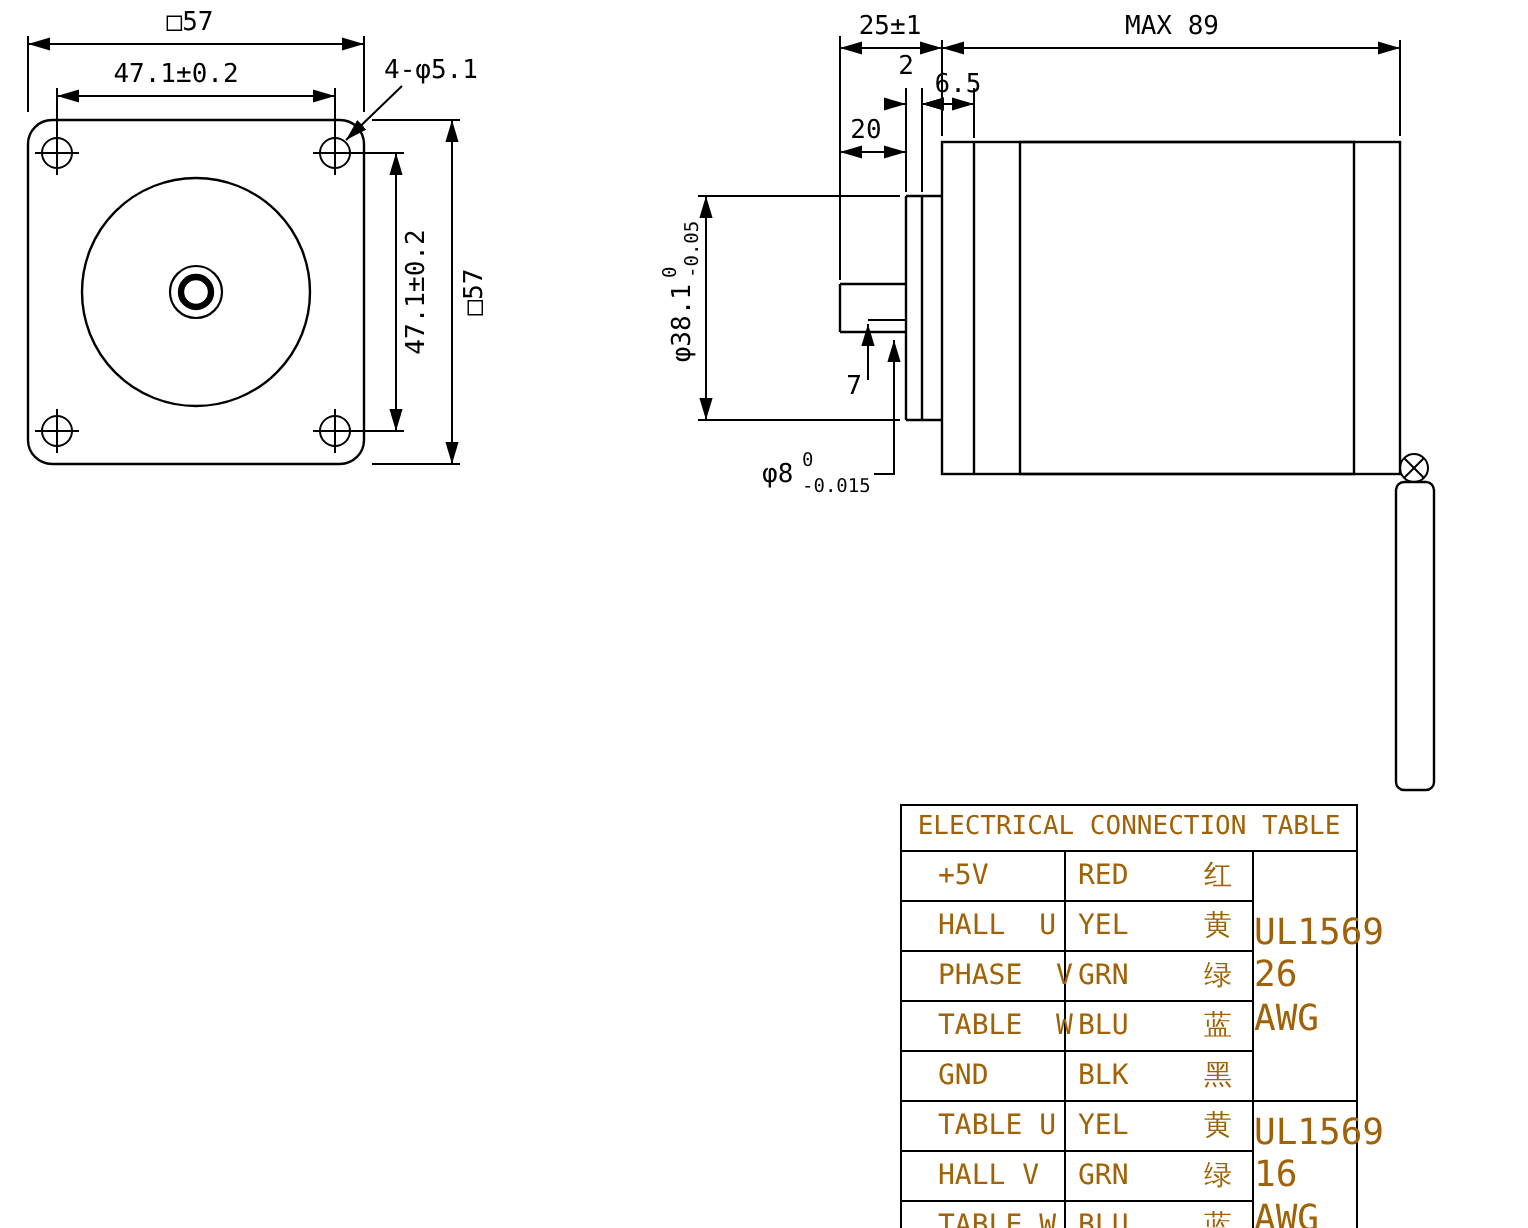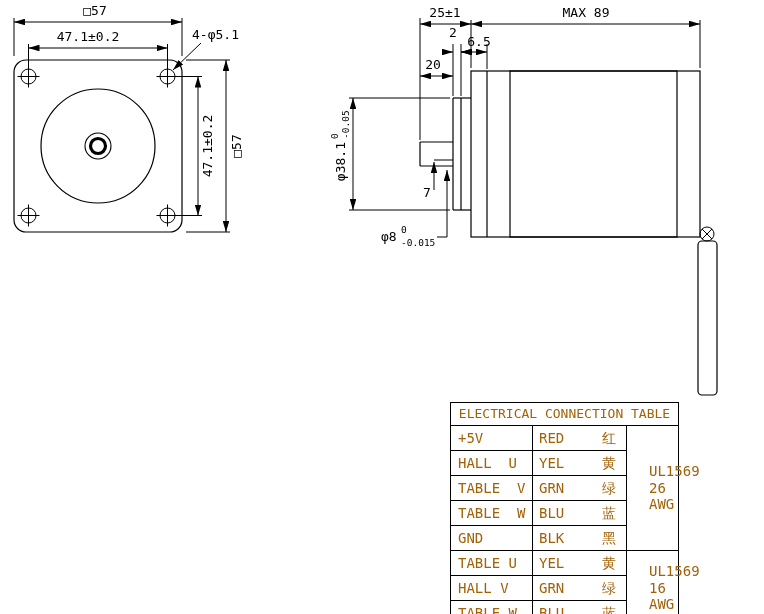--- a/index.html
+++ b/index.html
@@ -16,24 +16,24 @@
   .geo line,.geo rect,.geo circle,.geo polyline{stroke:#000;fill:none;}
   .dim line,.dim polyline{stroke:#000;stroke-width:1;fill:none;}
   
   .conn-table{
     position:absolute;left:450px;top:384px;width:228px;
     border-collapse:collapse;table-layout:fixed;
     font-size:14px;line-height:1.2;color:#a16207;background:#fff;margin-top:18px;
   }
   .conn-table td{border:1px solid #000;height:24px;padding:0;vertical-align:middle;}
   .conn-table td.title-cell{height:22px;text-align:center;font-size:13px;white-space:nowrap;}
-  .conn-table td.sig{padding-left:7px;white-space:pre;}
+  .conn-table td.sig{padding-left:18px;white-space:pre;}
   .conn-table td.wire{padding:0 10px 0 6px;}
   .conn-table td.wire .cn{float:right;}
-  .conn-table td.spec{padding-left:22px;font-size:14px;white-space:pre-line;}
+  .conn-table td.spec{padding-left:0;font-size:18px;white-space:pre-line;}
 </style>
 </head>
 <body>
 
 <div class="stage">
 
 <svg width="764" height="614" viewBox="0 0 764 614">
   <defs>
     <marker id="ae" viewBox="0 0 10 6" refX="10" refY="3" markerWidth="11" markerHeight="6.6" orient="auto">
       <path d="M0,0 L10,3 L0,6 Z" fill="#000"></path>
@@ -191,21 +191,21 @@
     <td class="sig">+5V</td>
     <td class="wire"><span>RED</span><span class="cn">红</span></td>
     <td class="spec" rowspan="5">UL1569
 26 AWG</td>
   </tr>
   <tr>
     <td class="sig">HALL  U</td>
     <td class="wire"><span>YEL</span><span class="cn">黄</span></td>
   </tr>
   <tr>
-    <td class="sig">TABLE  V</td>
+    <td class="sig">PHASE  V</td>
     <td class="wire"><span>GRN</span><span class="cn">绿</span></td>
   </tr>
   <tr>
     <td class="sig">TABLE  W</td>
     <td class="wire"><span>BLU</span><span class="cn">蓝</span></td>
   </tr>
   <tr>
     <td class="sig">GND</td>
     <td class="wire"><span>BLK</span><span class="cn">黑</span></td>
   </tr>

